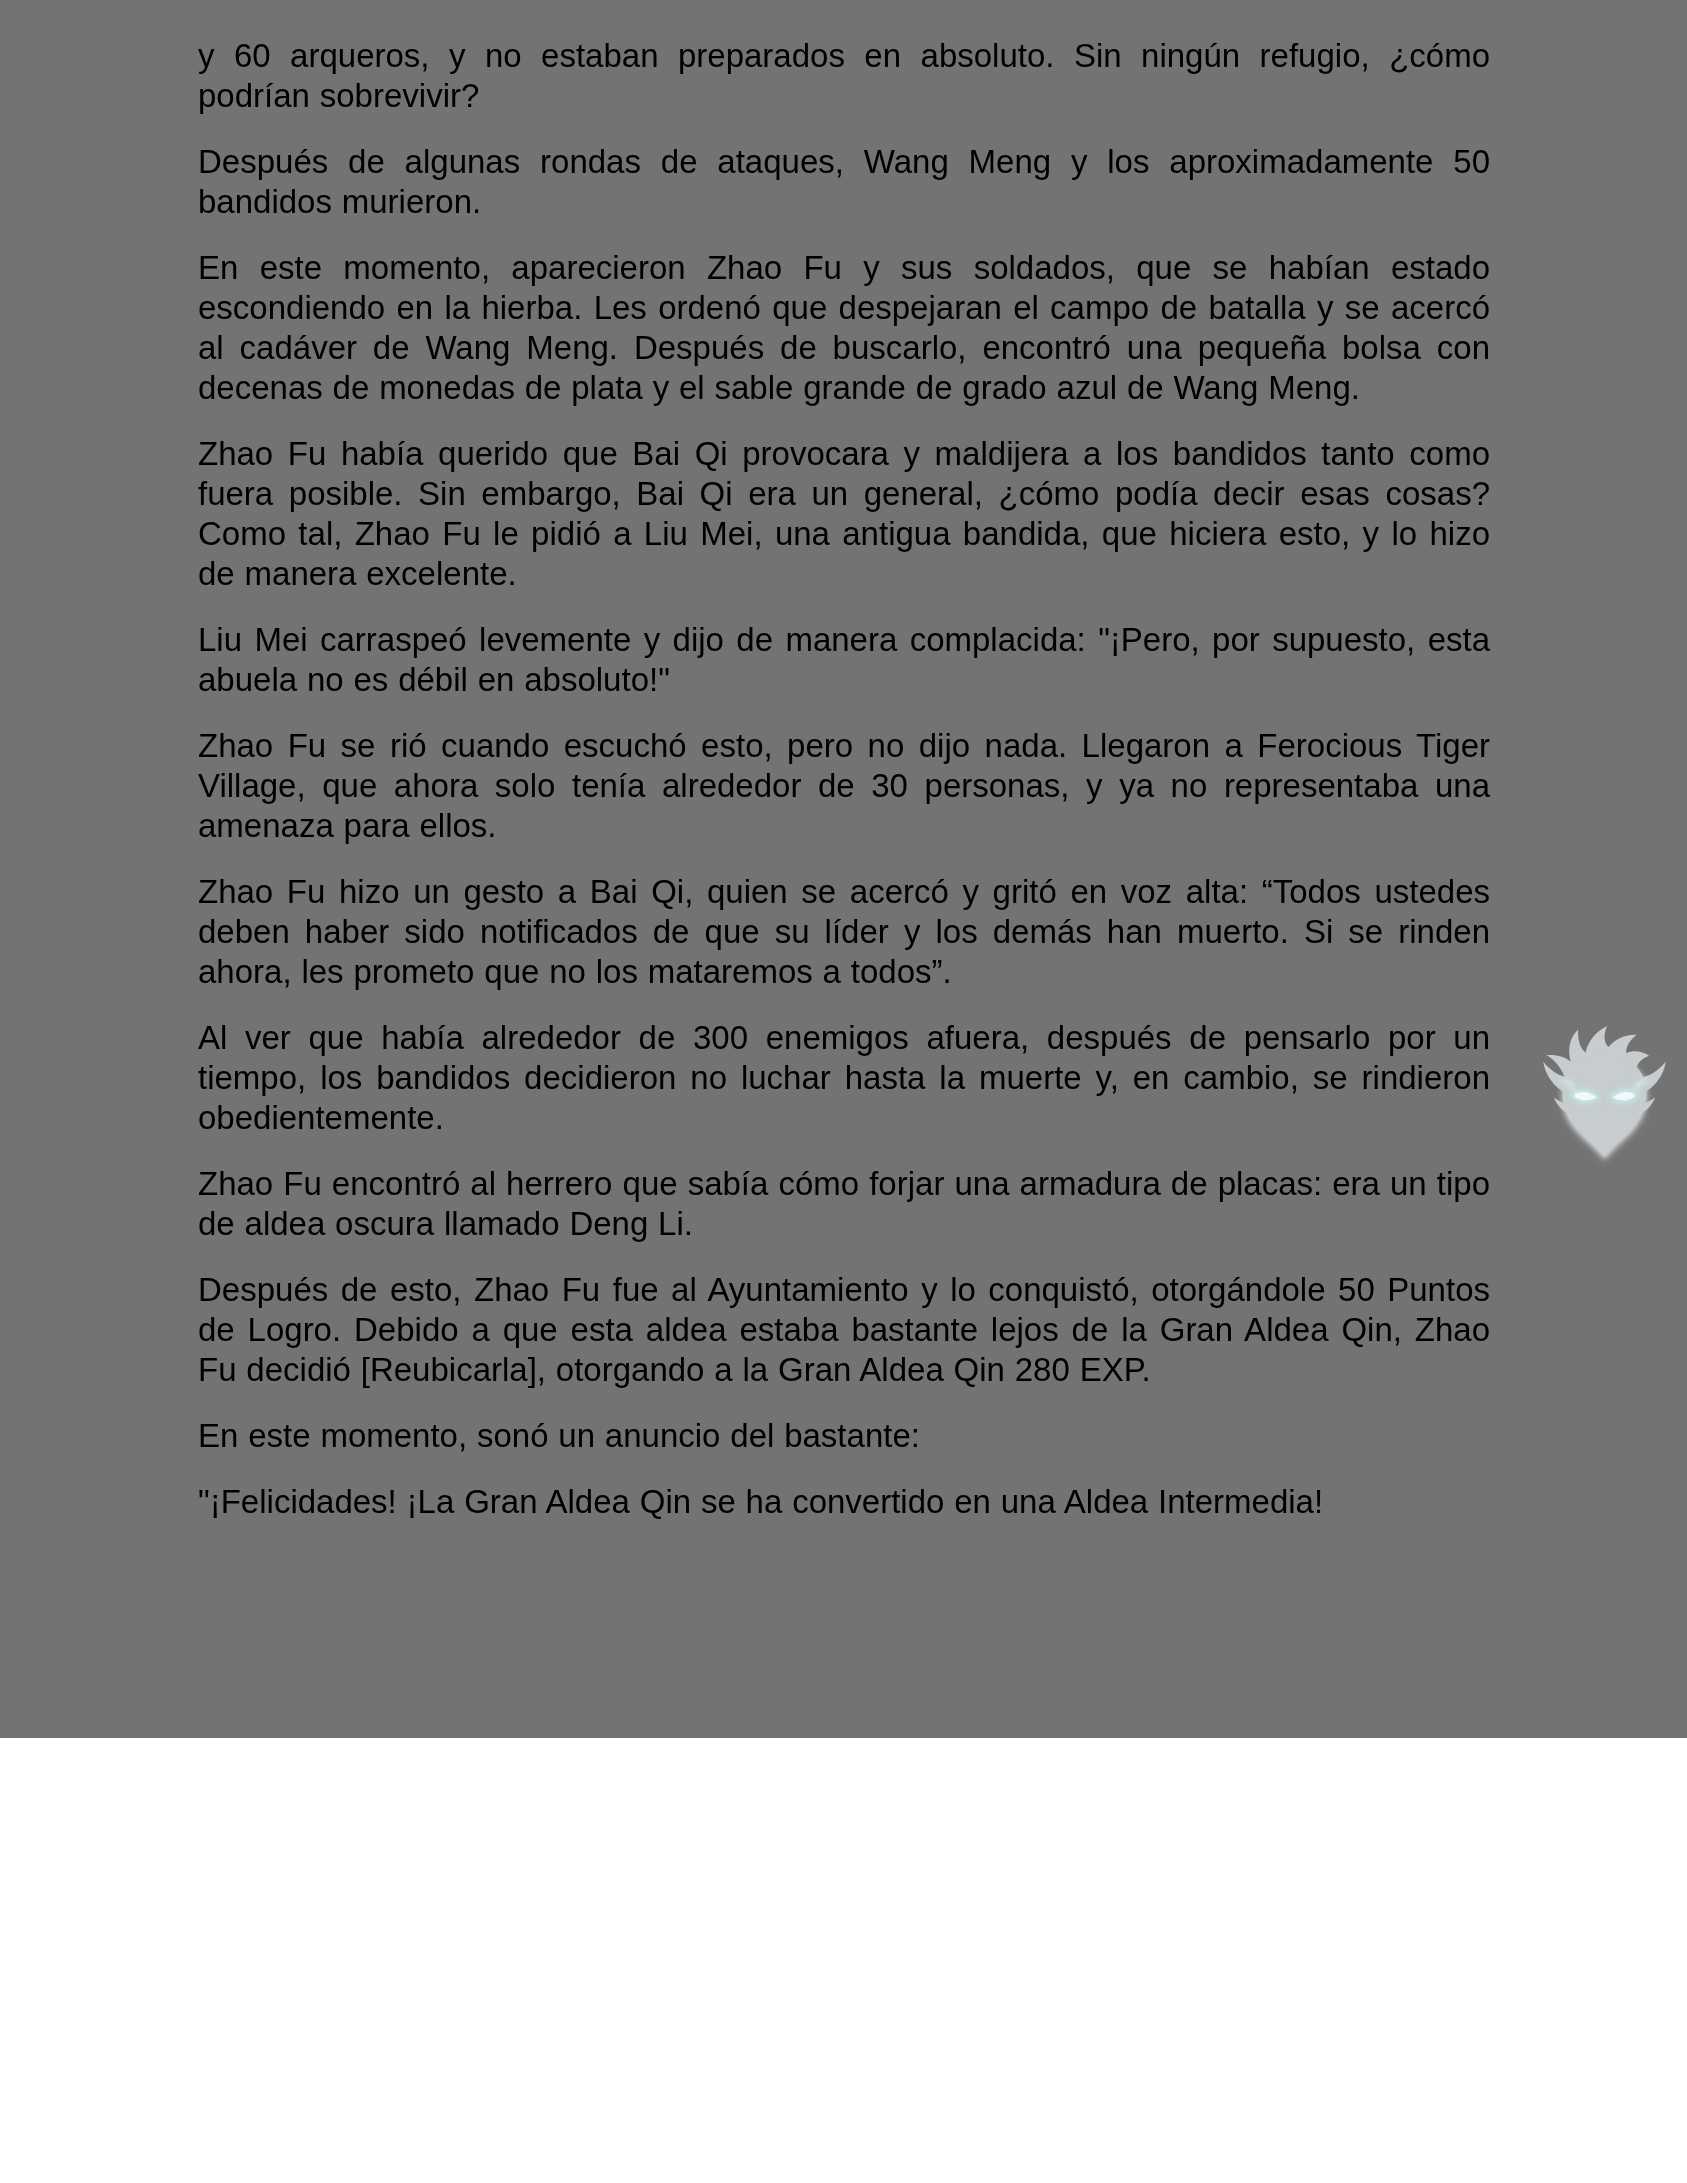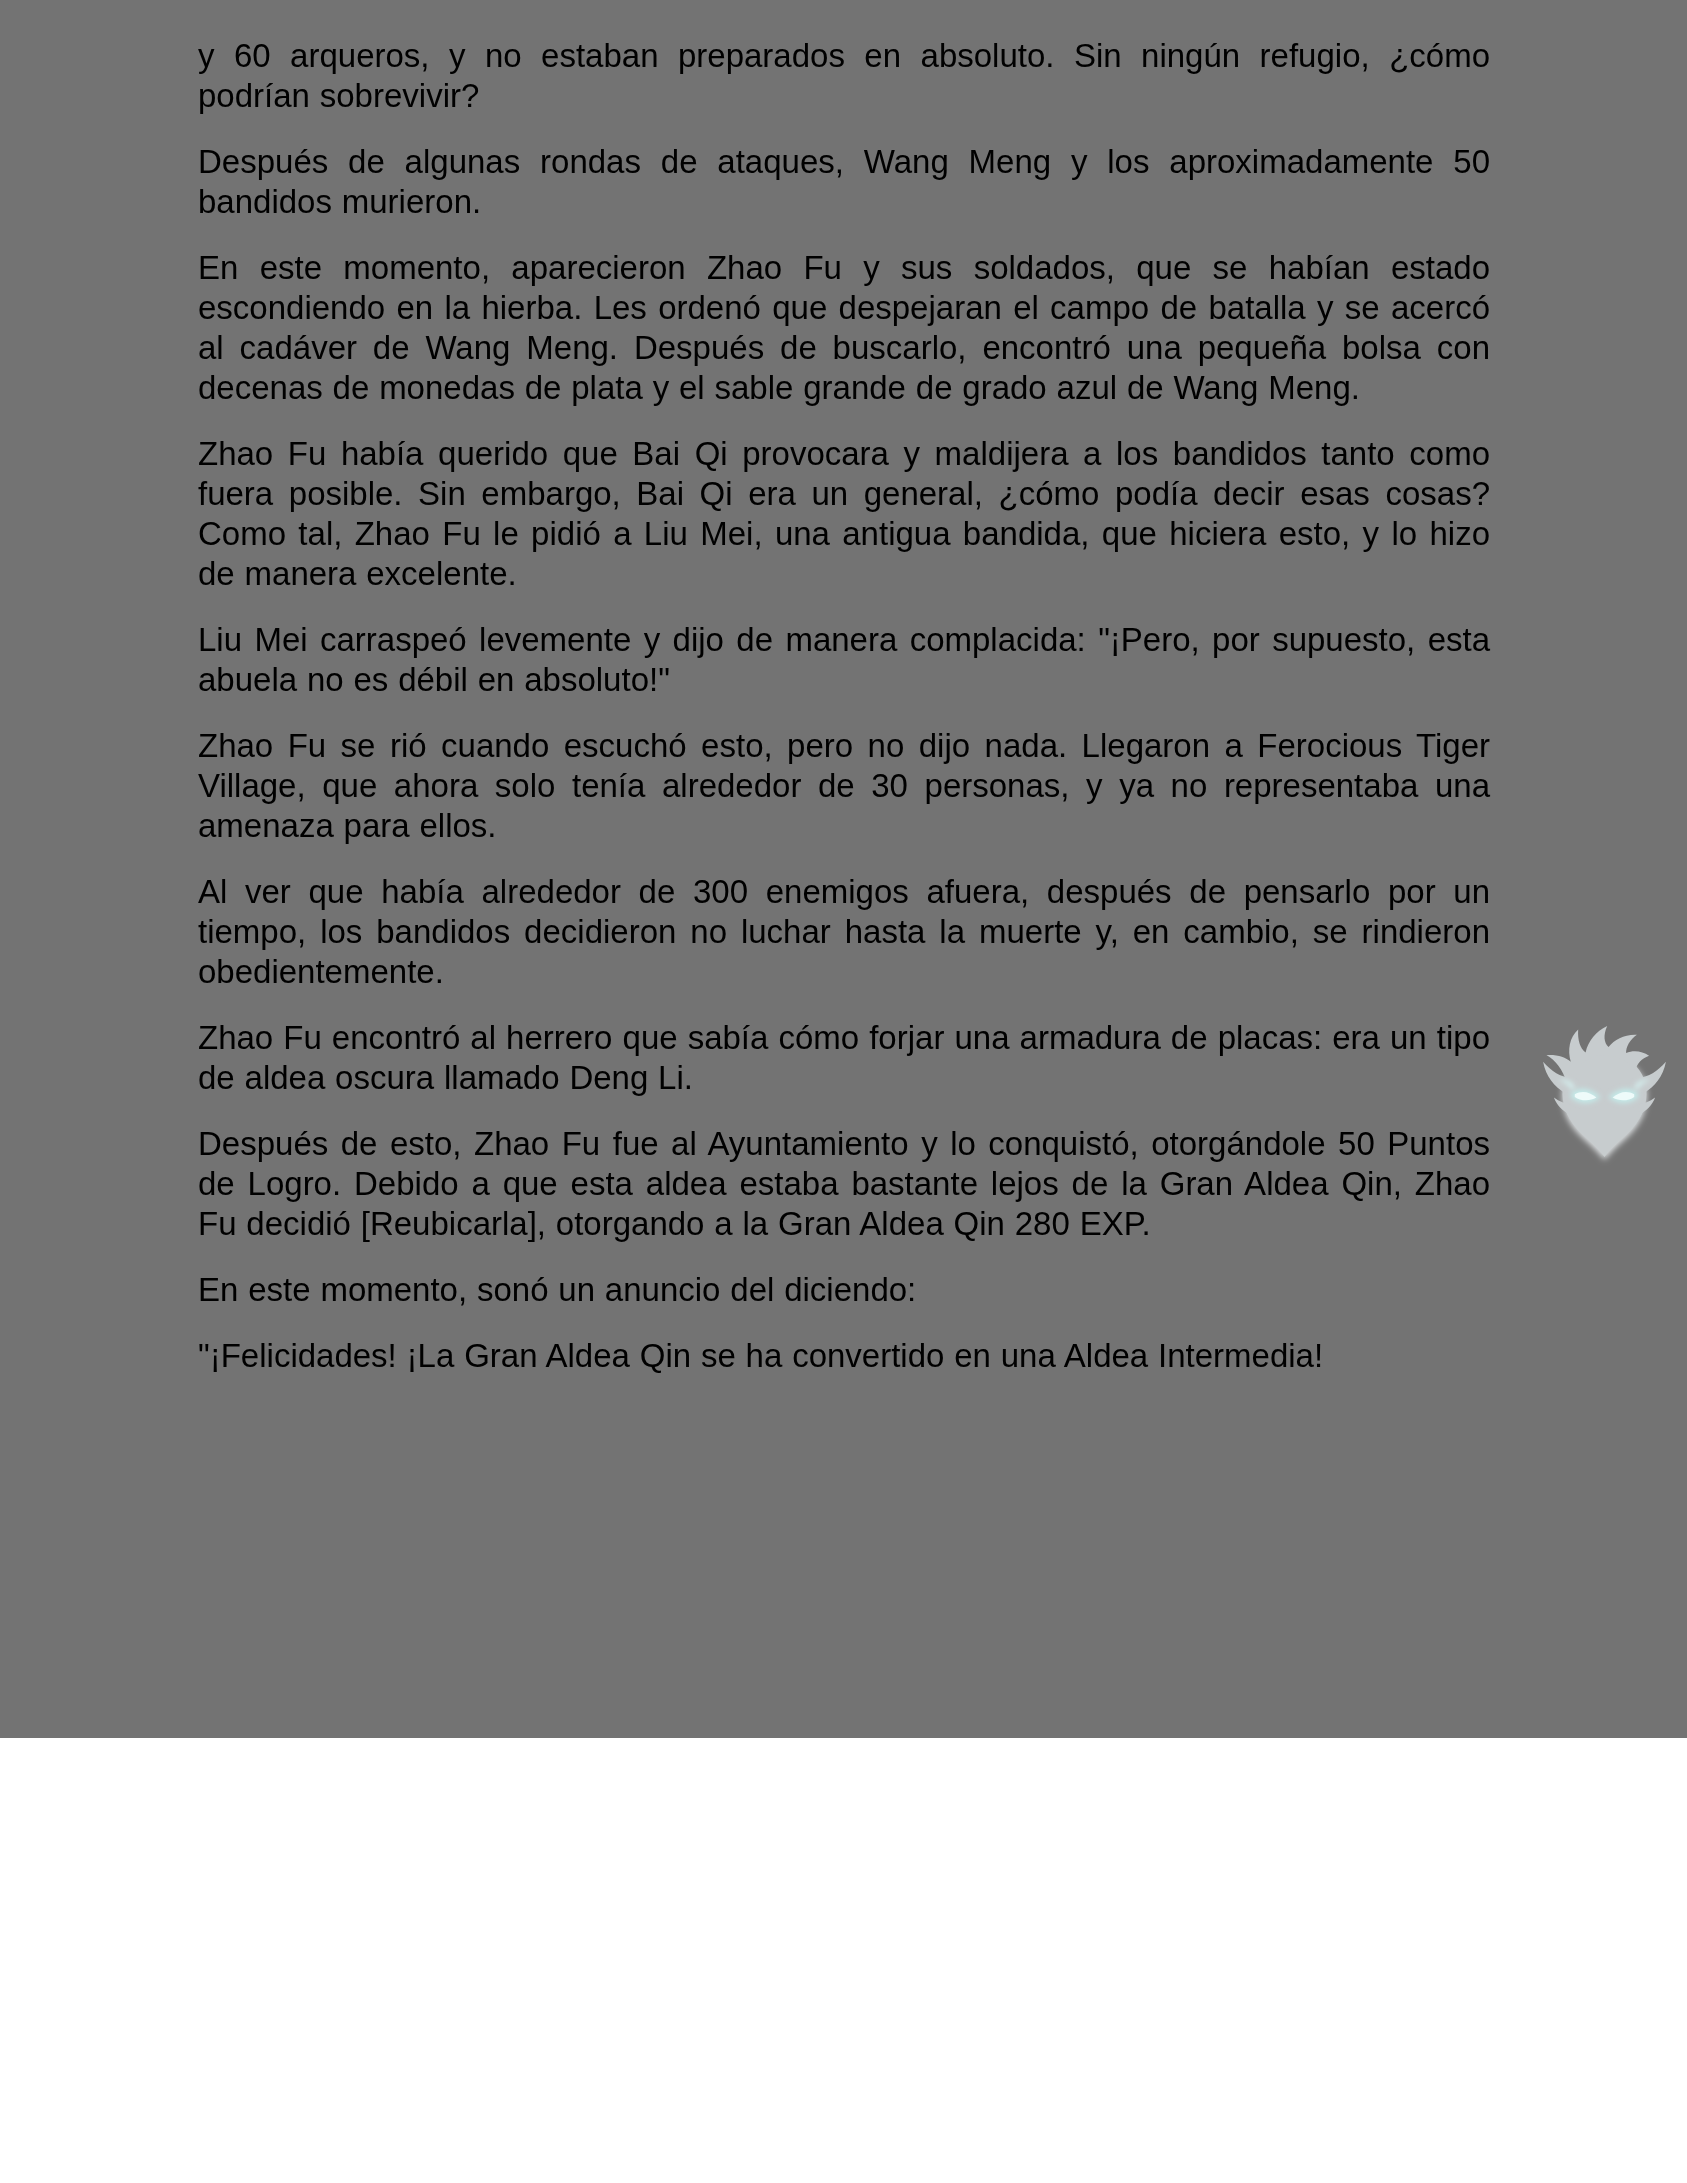--- a/index.html
+++ b/index.html
@@ -53,24 +53,25 @@
 
 <div class="page">
 
   <div class="content">
     <p>y 60 arqueros, y no estaban preparados en absoluto. Sin ningún refugio, ¿cómo podrían sobrevivir?</p>
     <p>Después de algunas rondas de ataques, Wang Meng y los aproximadamente 50 bandidos murieron.</p>
     <p>En este momento, aparecieron Zhao Fu y sus soldados, que se habían estado escondiendo en la hierba. Les ordenó que despejaran el campo de batalla y se acercó al cadáver de Wang Meng. Después de buscarlo, encontró una pequeña bolsa con decenas de monedas de plata y el sable grande de grado azul de Wang Meng.</p>
     <p>Zhao Fu había querido que Bai Qi provocara y maldijera a los bandidos tanto como fuera posible. Sin embargo, Bai Qi era un general, ¿cómo podía decir esas cosas? Como tal, Zhao Fu le pidió a Liu Mei, una antigua bandida, que hiciera esto, y lo hizo de manera excelente.</p>
     <p>Liu Mei carraspeó levemente y dijo de manera complacida: "¡Pero, por supuesto, esta abuela no es débil en absoluto!"</p>
     <p>Zhao Fu se rió cuando escuchó esto, pero no dijo nada. Llegaron a Ferocious Tiger Village, que ahora solo tenía alrededor de 30 personas, y ya no representaba una amenaza para ellos.</p>
+    <p>Zhao Fu hizo un gesto a Bai Qi, quien se acercó y gritó en voz alta: “Todos ustedes deben haber sido notificados de que su líder y los demás han muerto. Si se rinden ahora, les prometo que no los mataremos a todos”.</p>
     <p>Al ver que había alrededor de 300 enemigos afuera, después de pensarlo por un tiempo, los bandidos decidieron no luchar hasta la muerte y, en cambio, se rindieron obedientemente.</p>
     <p>Zhao Fu encontró al herrero que sabía cómo forjar una armadura de placas: era un tipo de aldea oscura llamado Deng Li.</p>
     <p>Después de esto, Zhao Fu fue al Ayuntamiento y lo conquistó, otorgándole 50 Puntos de Logro. Debido a que esta aldea estaba bastante lejos de la Gran Aldea Qin, Zhao Fu decidió [Reubicarla], otorgando a la Gran Aldea Qin 280 EXP.</p>
-    <p>En este momento, sonó un anuncio del diciendo:</p>
+    <p>En este momento, sonó un anuncio del bastante:</p>
     <p>"¡Felicidades! ¡La Gran Aldea Qin se ha convertido en una Aldea Intermedia!</p>
   </div>
 
   <div class="watermark">
     <svg viewBox="0 0 200 230" xmlns="http://www.w3.org/2000/svg">
       <defs>
         <filter id="softblur" x="-30%" y="-30%" width="160%" height="160%">
           <feGaussianBlur stdDeviation="5"></feGaussianBlur>
         </filter>
         <filter id="eyeglow" x="-60%" y="-60%" width="220%" height="220%">

